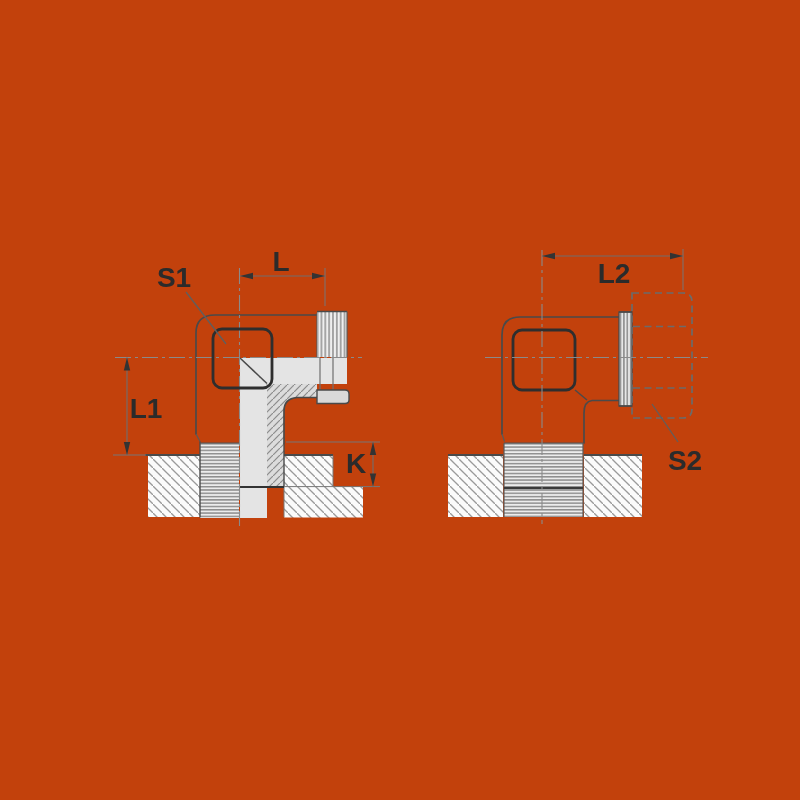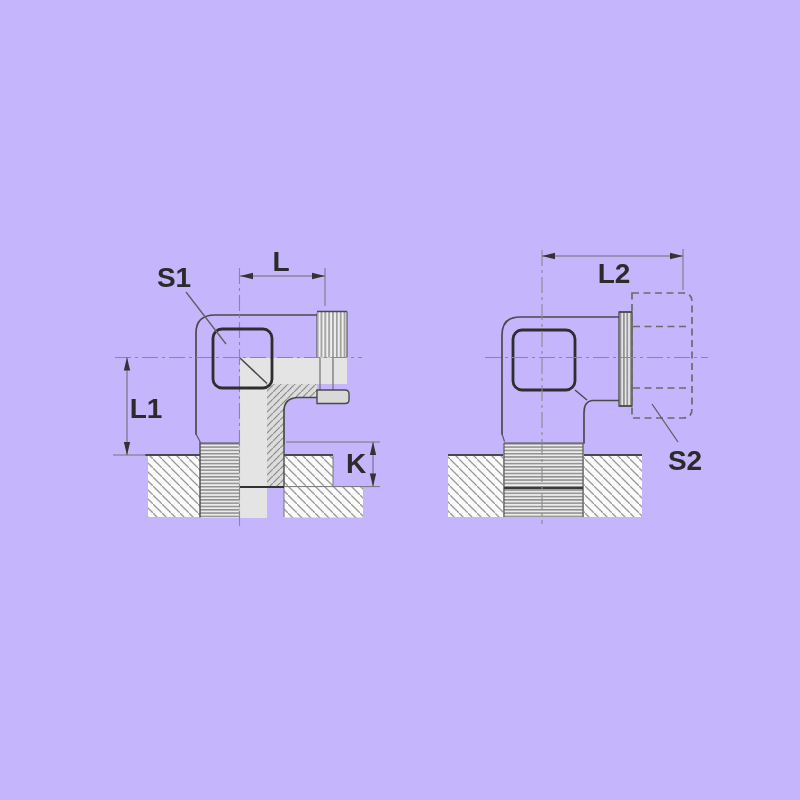--- a/index.html
+++ b/index.html
@@ -7,21 +7,21 @@
     padding:0;
     width:800px;
     height:800px;
     background:#ffffff;
     font-family:"Liberation Sans", sans-serif;
   }
   .canvas{
     position:relative;
     width:800px;
     height:800px;
-    background:#c4b5fd;
+    background:#c2410c;
   }
   svg{display:block}
   .outline{stroke:#4a4a4a;stroke-width:1.7;fill:none;stroke-linecap:round}
   .outline-thin{stroke:#5a5a5a;stroke-width:1.2;fill:none}
   .socket{stroke:#2e2e2e;stroke-width:2.8;fill:none}
   .centerline{stroke:#8a8a8a;stroke-width:1.1;fill:none;stroke-dasharray:16 4 3 4}
   .dimline{stroke:#6f6f6f;stroke-width:1.1;fill:none}
   .extline{stroke:#777777;stroke-width:1;fill:none}
   .arrow{fill:#333333;stroke:none}
   .leader{stroke:#5f5f5f;stroke-width:1.3;fill:none}

